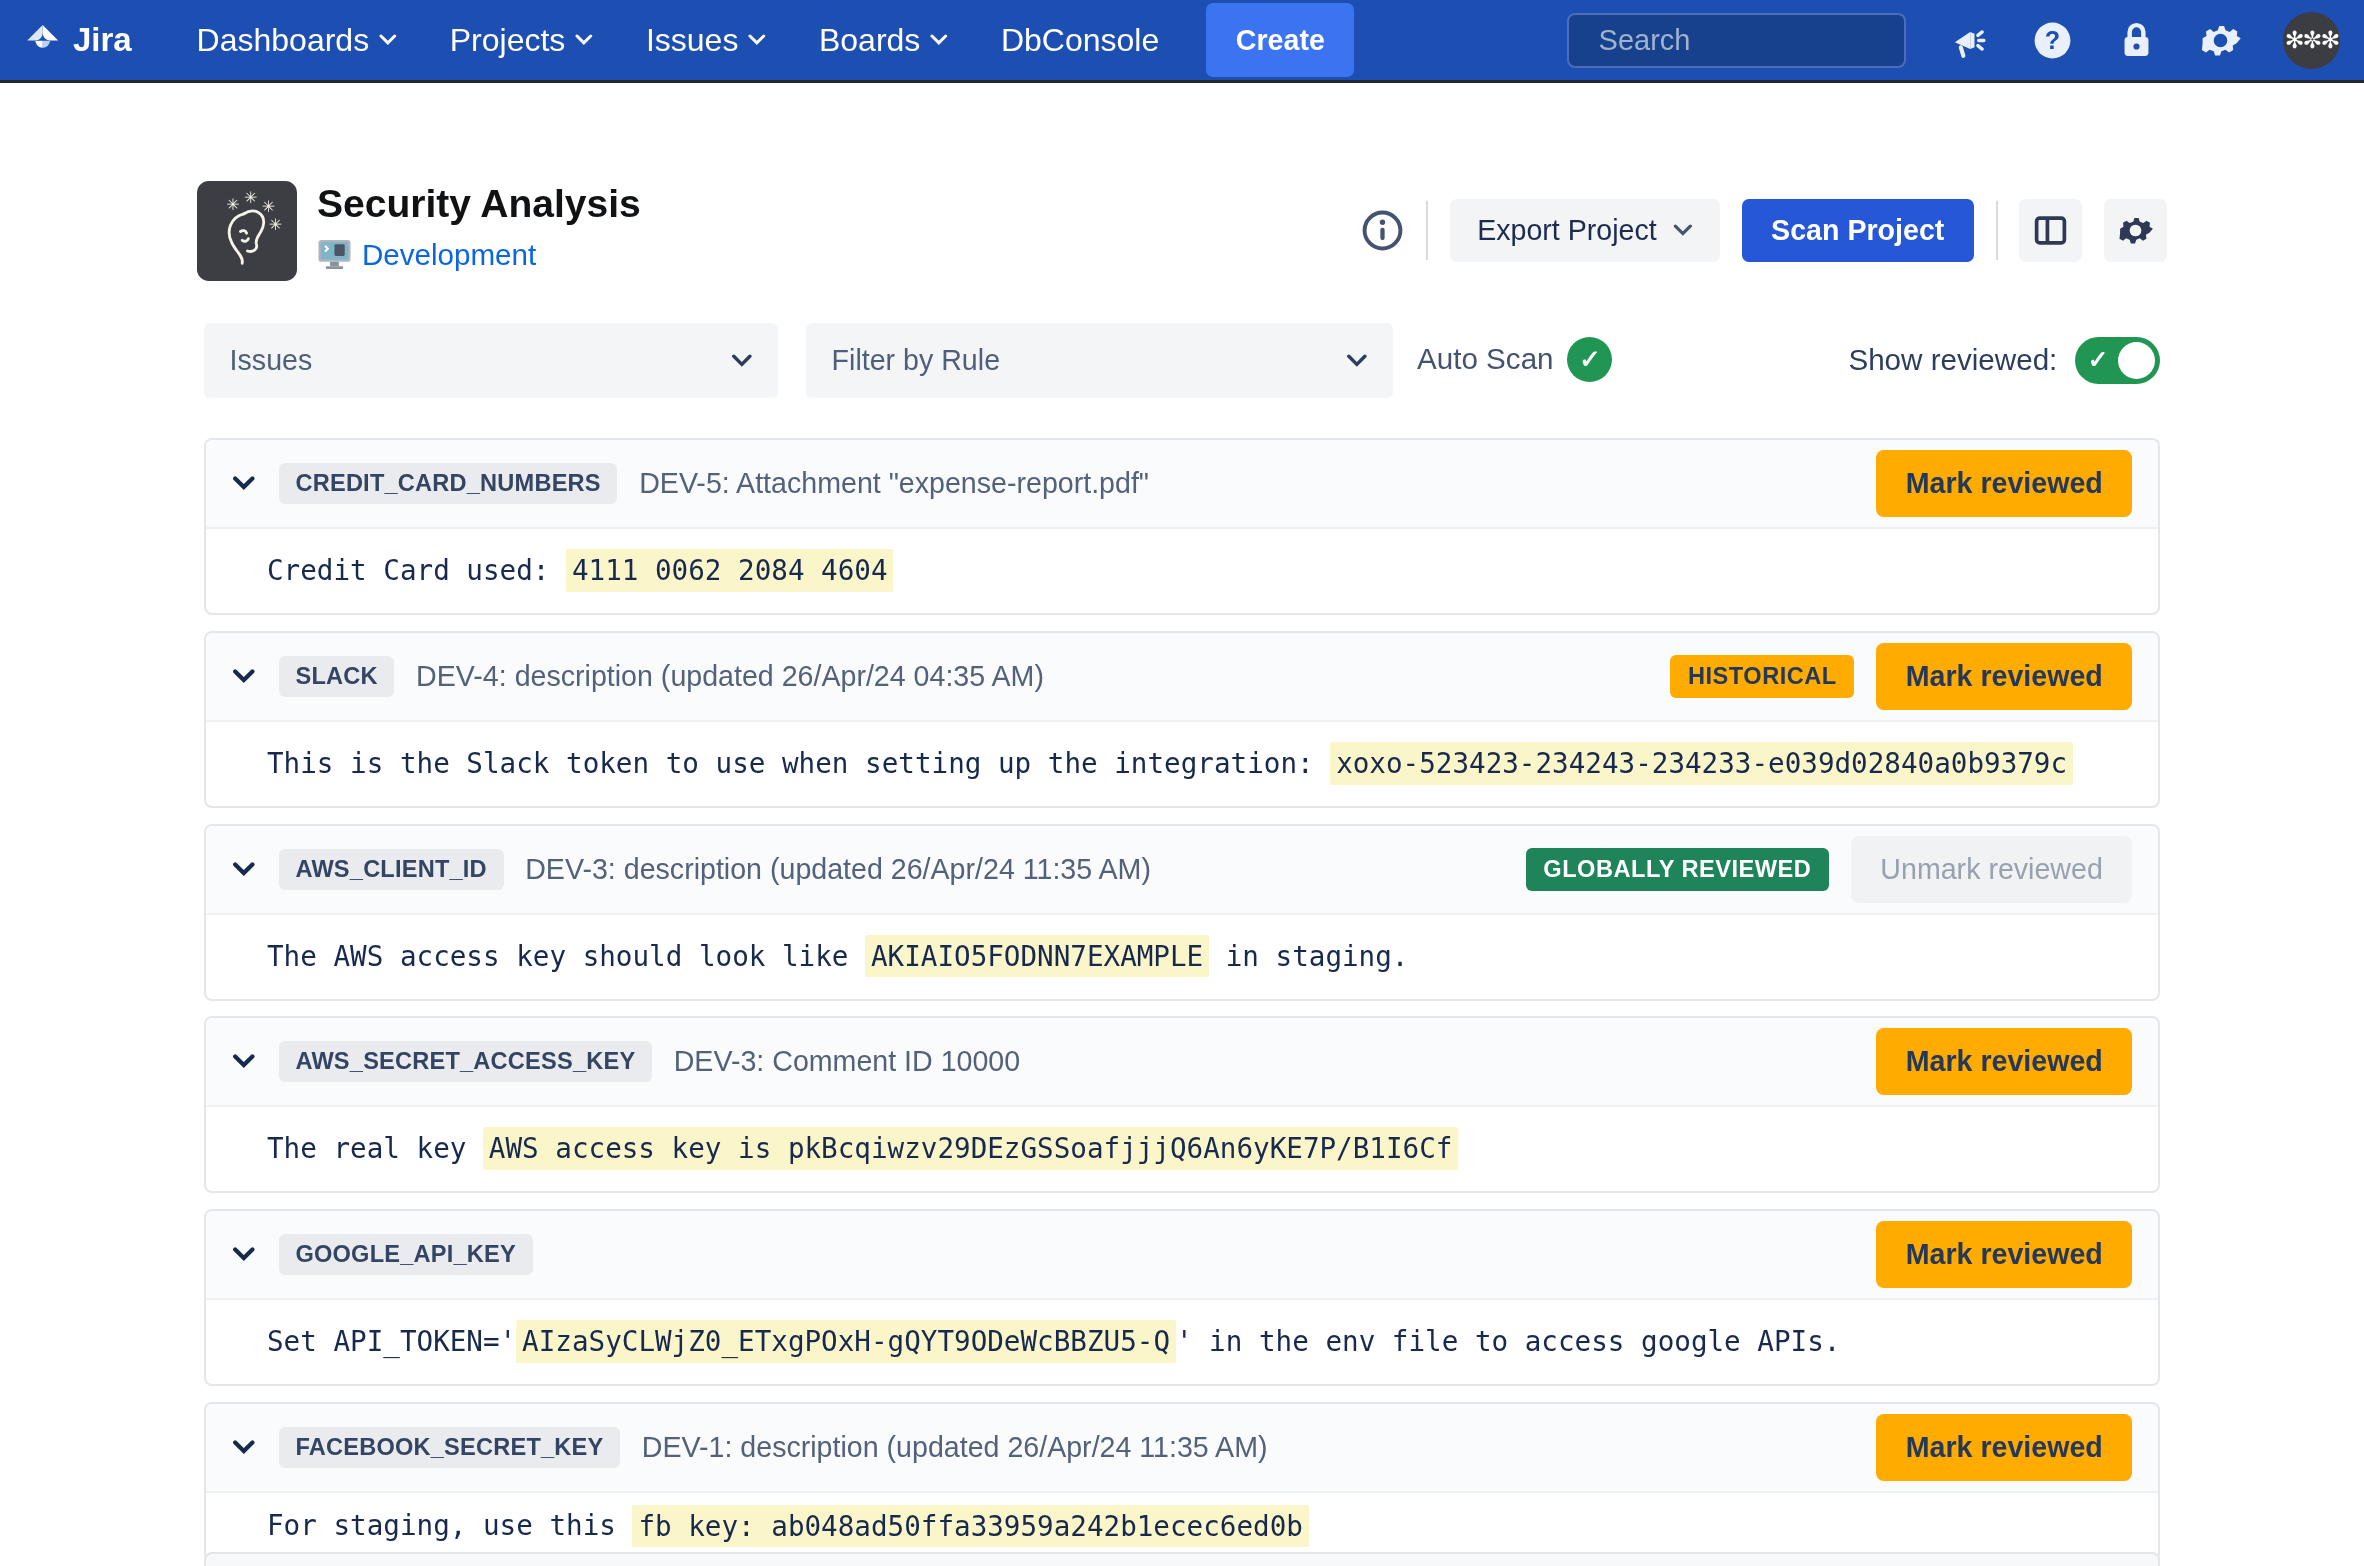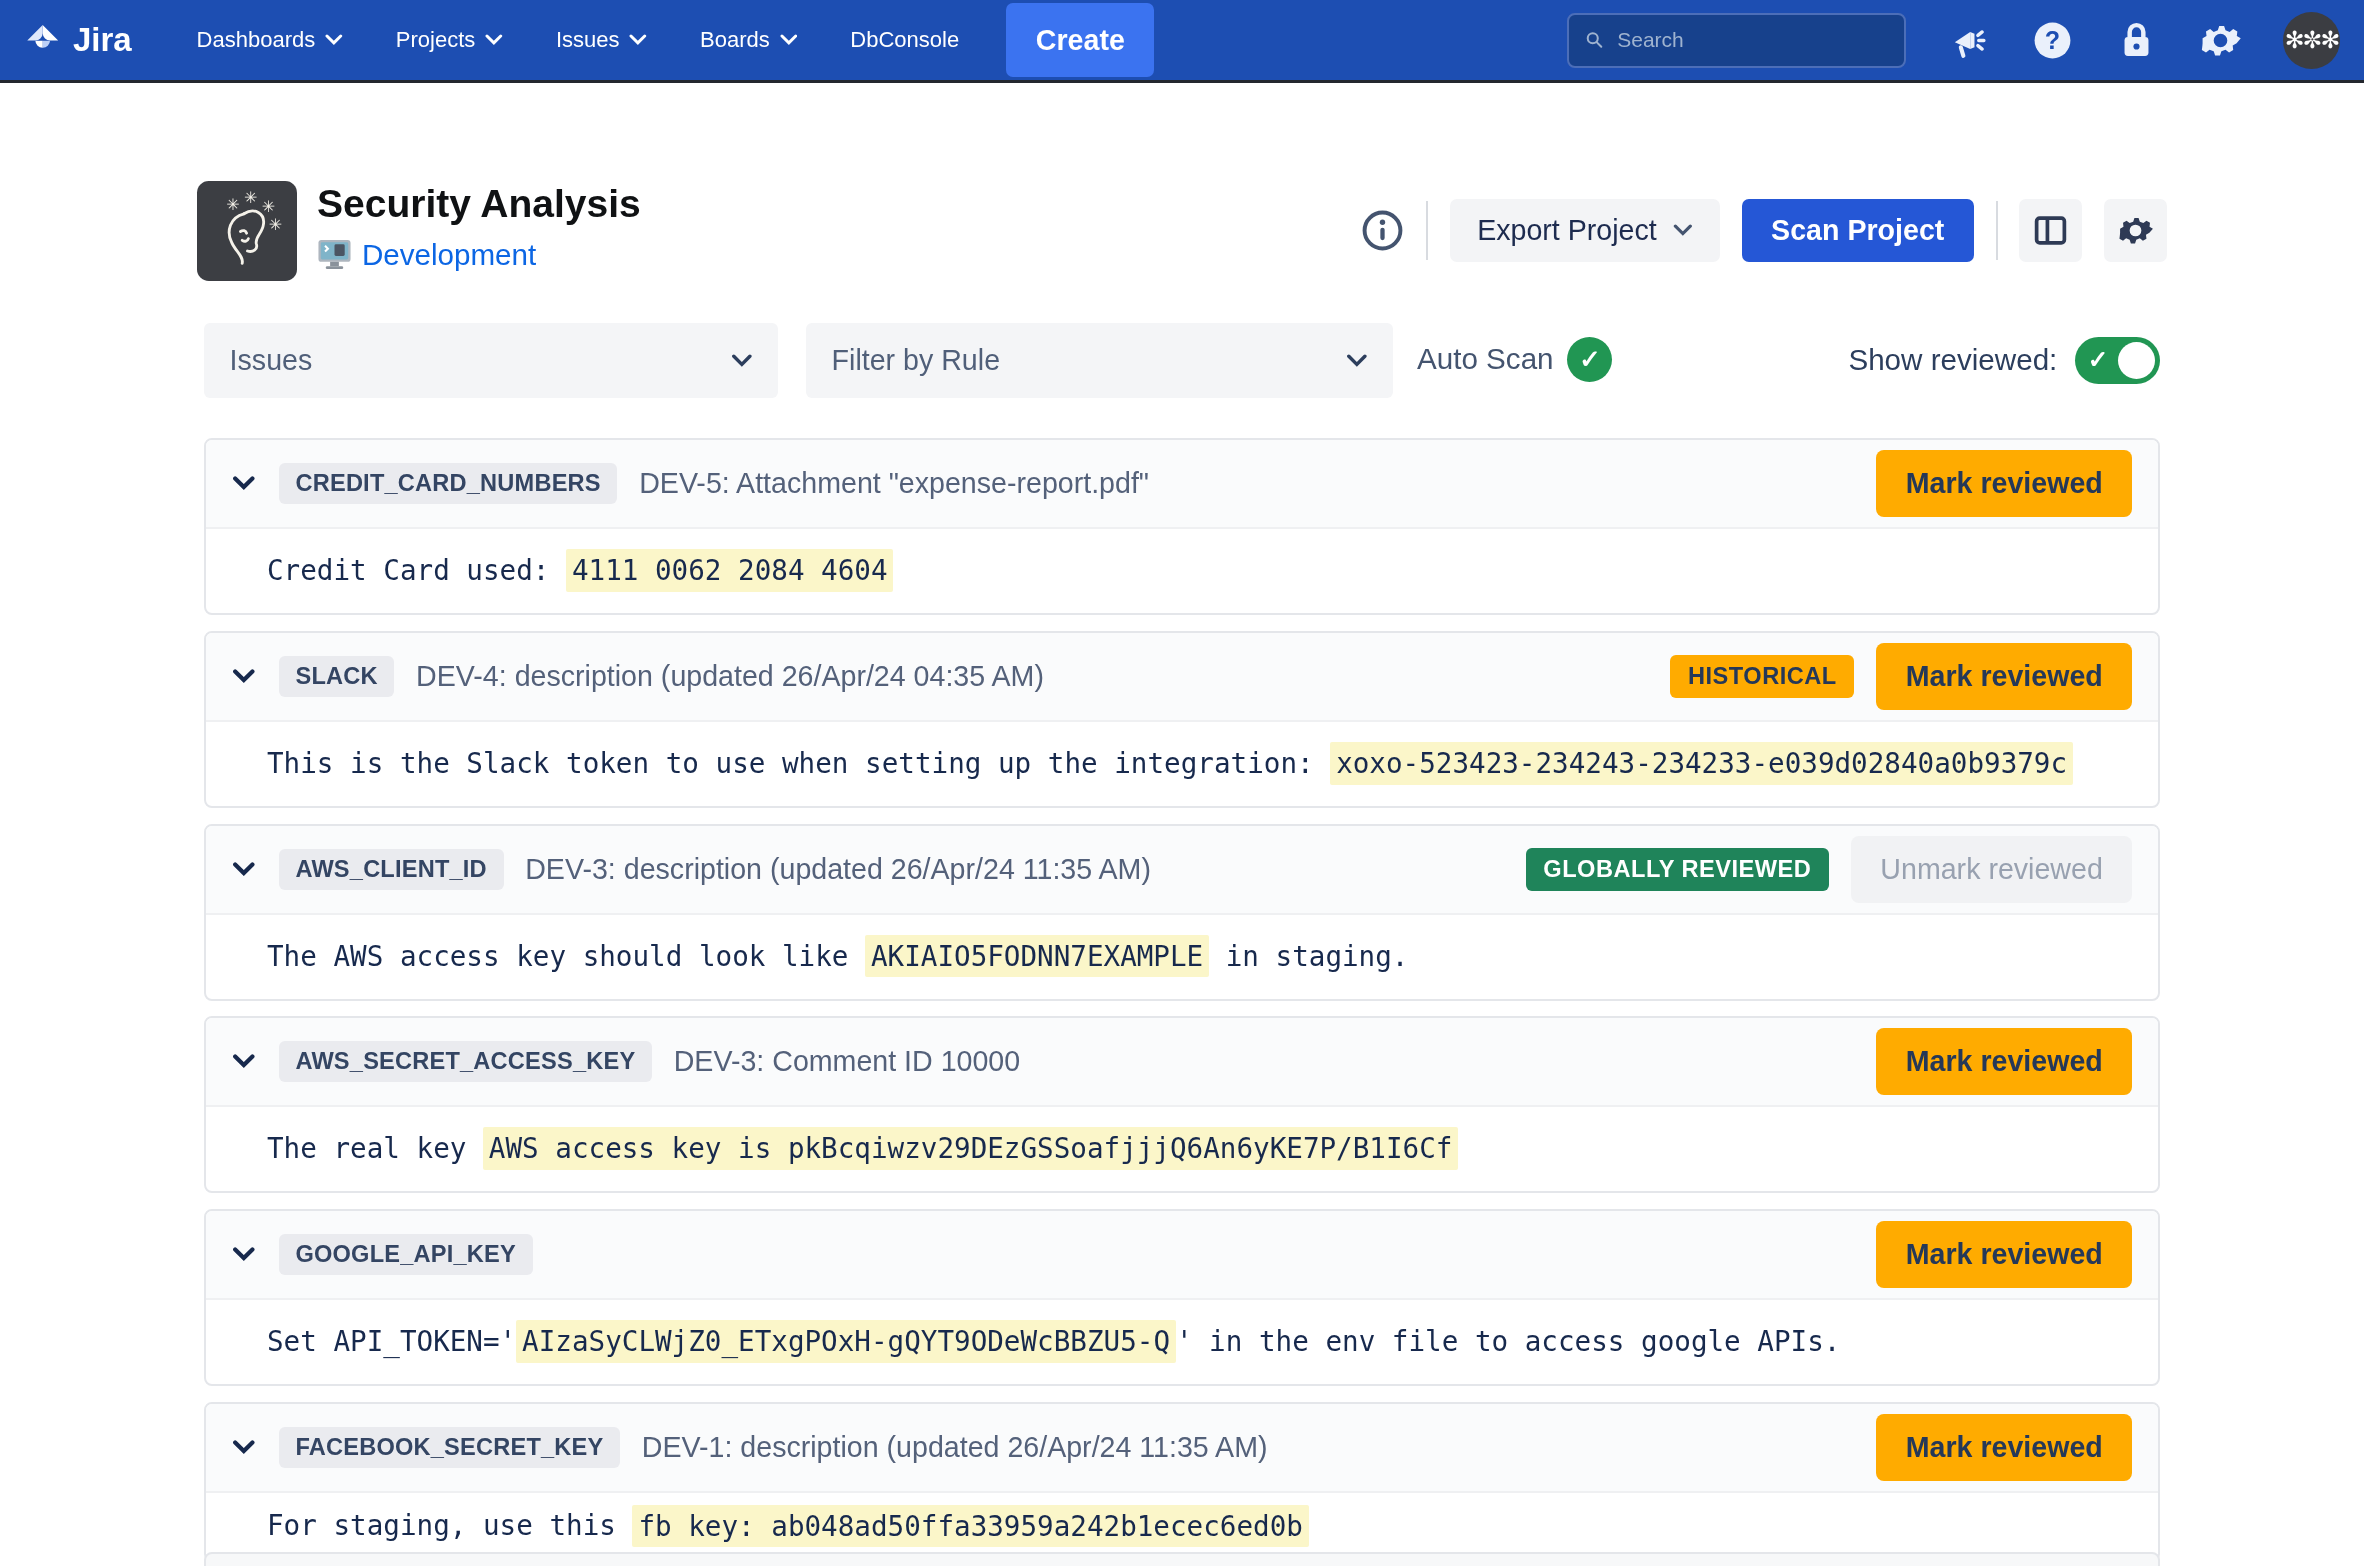--- a/index.html
+++ b/index.html
@@ -5,28 +5,28 @@
   * { margin:0; padding:0; box-sizing:border-box; }
   html,body { width:2364px; height:1566px; background:#fff; overflow:hidden;
               font-family:"Liberation Sans", sans-serif; }
   .page { position:relative; width:2364px; height:1566px; background:#fff; }
 
   
   .nav { position:absolute; top:0; left:0; right:0; height:83px; background:#1d4eb2;
          display:flex; align-items:center; padding:0 24px; border-bottom:3.9px solid #23272e; }
   .brand { display:flex; align-items:center; gap:9.9px; color:#fff; font-size:33px; font-weight:700; }
   .nav-items { display:flex; align-items:center; margin-left:65px; gap:53px; }
-  .nav-item { display:flex; align-items:center; gap:9.9px; color:#fff; font-size:22px; font-weight:500; cursor:pointer; }
+  .nav-item { display:flex; align-items:center; gap:9.9px; color:#fff; font-size:32px; font-weight:500; cursor:pointer; }
   .create-btn { margin-left:47px; height:74px; padding:0 29.6px; border:none; border-radius:6.9px;
                 background:#3b73f0; color:#fff; font-size:28.6px; font-weight:600; font-family:inherit; cursor:pointer; }
   .nav-right { margin-left:auto; display:flex; align-items:center; gap:41px; }
   .search-box { display:flex; align-items:center; gap:13.8px; width:339px; height:55px;
                 background:#17418c; border:2px solid #4c6eb8; border-radius:7.9px; padding:0 15.8px; }
   .search-box input { flex:1; background:transparent; border:none; outline:none;
-                      color:#22c55e; font-size:21px; font-family:inherit; }
+                      color:#22c55e; font-size:29px; font-family:inherit; }
   .search-box input::placeholder { color:#9fb3cf; }
   .nav-icon { width:43px; height:43px; display:flex; align-items:center; justify-content:center; cursor:pointer; }
   .nav-avatar { width:57px; height:57px; border-radius:50%; background:#3b3d42; color:#fff;
                 display:flex; align-items:center; justify-content:center; font-size:23.6px; letter-spacing:-2px;
                 overflow:hidden; cursor:pointer; }
 
   
   .page-header { position:absolute; top:181px; left:197px; right:197px; height:110px; }
   .proj-avatar { position:absolute; left:0; top:0; width:100px; height:100px; border-radius:11.8px;
                  background:#3c3e43; display:flex; align-items:center; justify-content:center; }

